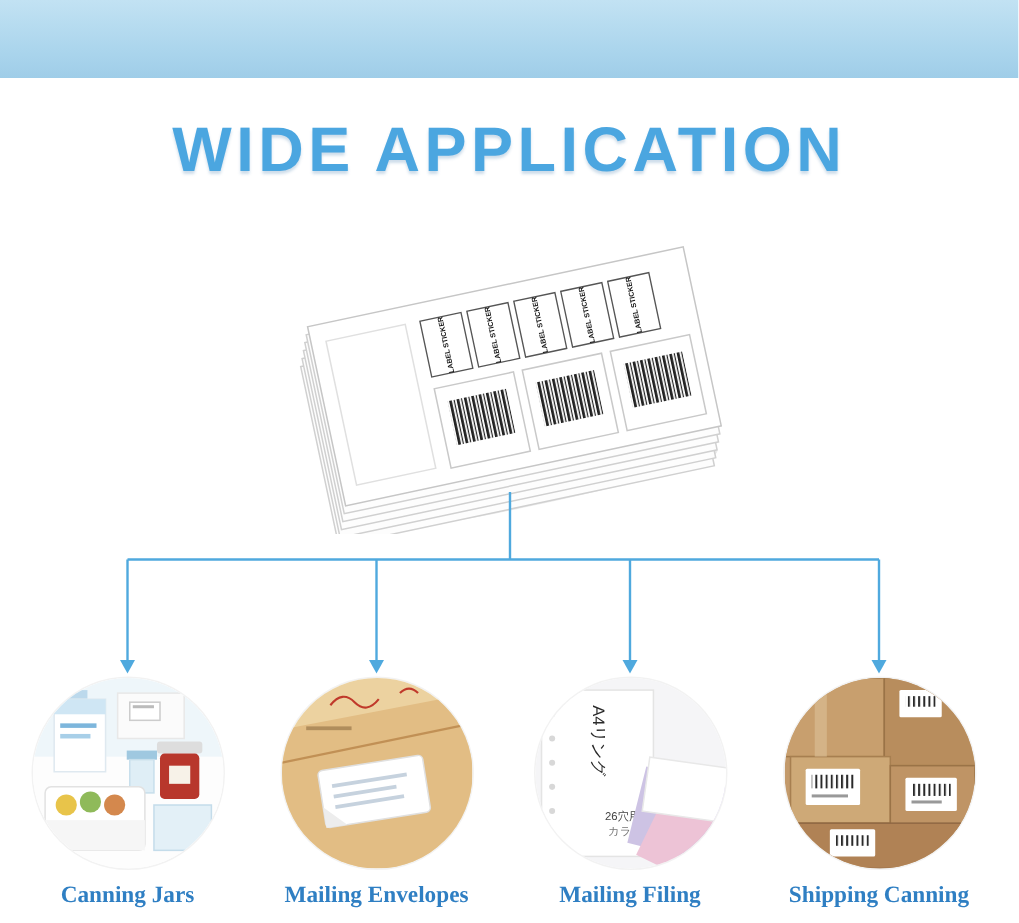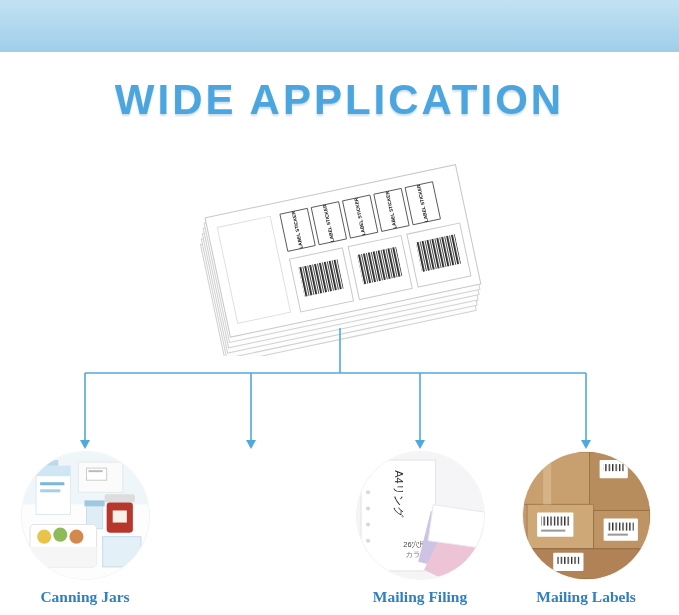--- a/index.html
+++ b/index.html
@@ -146,20 +146,42 @@
             <circle cx="38" cy="82" r="7" fill="#8fba5a"></circle>
             <circle cx="54" cy="84" r="7" fill="#d4884d"></circle>
             <rect x="8" y="94" width="66" height="20" fill="#f6f6f6"></rect>
           </g>
           <rect x="80" y="84" width="38" height="30" fill="#e3f0f7" stroke="#c4dcea"></rect>
         </svg>
       </div>
       <div class="app-label">Canning Jars</div>
     </div>
 
+    <div class="app-item i1">
+      <div class="photo">
+        <svg width="127" height="127" viewBox="0 0 126 126">
+          <rect width="126" height="126" fill="#ecd2a0"></rect>
+          <polygon points="0,34 126,10 126,126 0,126" fill="#e2bd84"></polygon>
+          <line x1="0" y1="56" x2="126" y2="30" stroke="#c19055" stroke-width="1.5"></line>
+          <g stroke="#c0392b" stroke-width="1.4" fill="none">
+            <path d="M32 18 q8 -10 16 -2 t16 -2"></path>
+            <path d="M78 10 q6 -6 12 0"></path>
+          </g>
+          <rect x="16" y="32" width="30" height="2.5" fill="#b08d5c"></rect>
+          <g transform="rotate(-9 61 75)">
+            <rect x="26" y="56" width="70" height="38" rx="3" fill="#ffffff" stroke="#e0e0e0"></rect>
+            <rect x="34" y="66" width="50" height="2.5" fill="#c6d2de"></rect>
+            <rect x="34" y="73" width="42" height="2.5" fill="#c6d2de"></rect>
+            <rect x="34" y="80" width="46" height="2.5" fill="#c6d2de"></rect>
+            <polygon points="26,94 40,94 26,80" fill="#ededed"></polygon>
+          </g>
+        </svg>
+      </div>
+      <div class="app-label">Mailing Envelopes</div>
+    </div>
 
     <div class="app-item i2">
       <div class="photo">
         <svg width="127" height="127" viewBox="0 0 126 126">
           <rect width="126" height="126" fill="#f5f5f7"></rect>
           <g>
             <rect x="4" y="8" width="74" height="110" fill="#ffffff" stroke="#e4e4e4"></rect>
             <circle cx="11" cy="24" r="2" fill="#d8d8d8"></circle>
             <circle cx="11" cy="40" r="2" fill="#d8d8d8"></circle>
             <circle cx="11" cy="56" r="2" fill="#d8d8d8"></circle>
@@ -203,17 +225,17 @@
             <rect x="80" y="66" width="34" height="22" rx="1" fill="#ffffff"></rect>
             <rect x="84" y="70" width="26" height="8" fill="url(#bcBox)"></rect>
             <rect x="84" y="81" width="20" height="2" fill="#999999"></rect>
             <rect x="76" y="8" width="28" height="18" rx="1" fill="#ffffff"></rect>
             <rect x="80" y="12" width="20" height="7" fill="url(#bcBox)"></rect>
             <rect x="30" y="100" width="30" height="18" rx="1" fill="#ffffff"></rect>
             <rect x="34" y="104" width="22" height="7" fill="url(#bcBox)"></rect>
           </g>
         </svg>
       </div>
-      <div class="app-label">Mailing Labels</div>
+      <div class="app-label">Shipping Canning</div>
     </div>
 
   </div>
 </div>
 
 </body></html>

